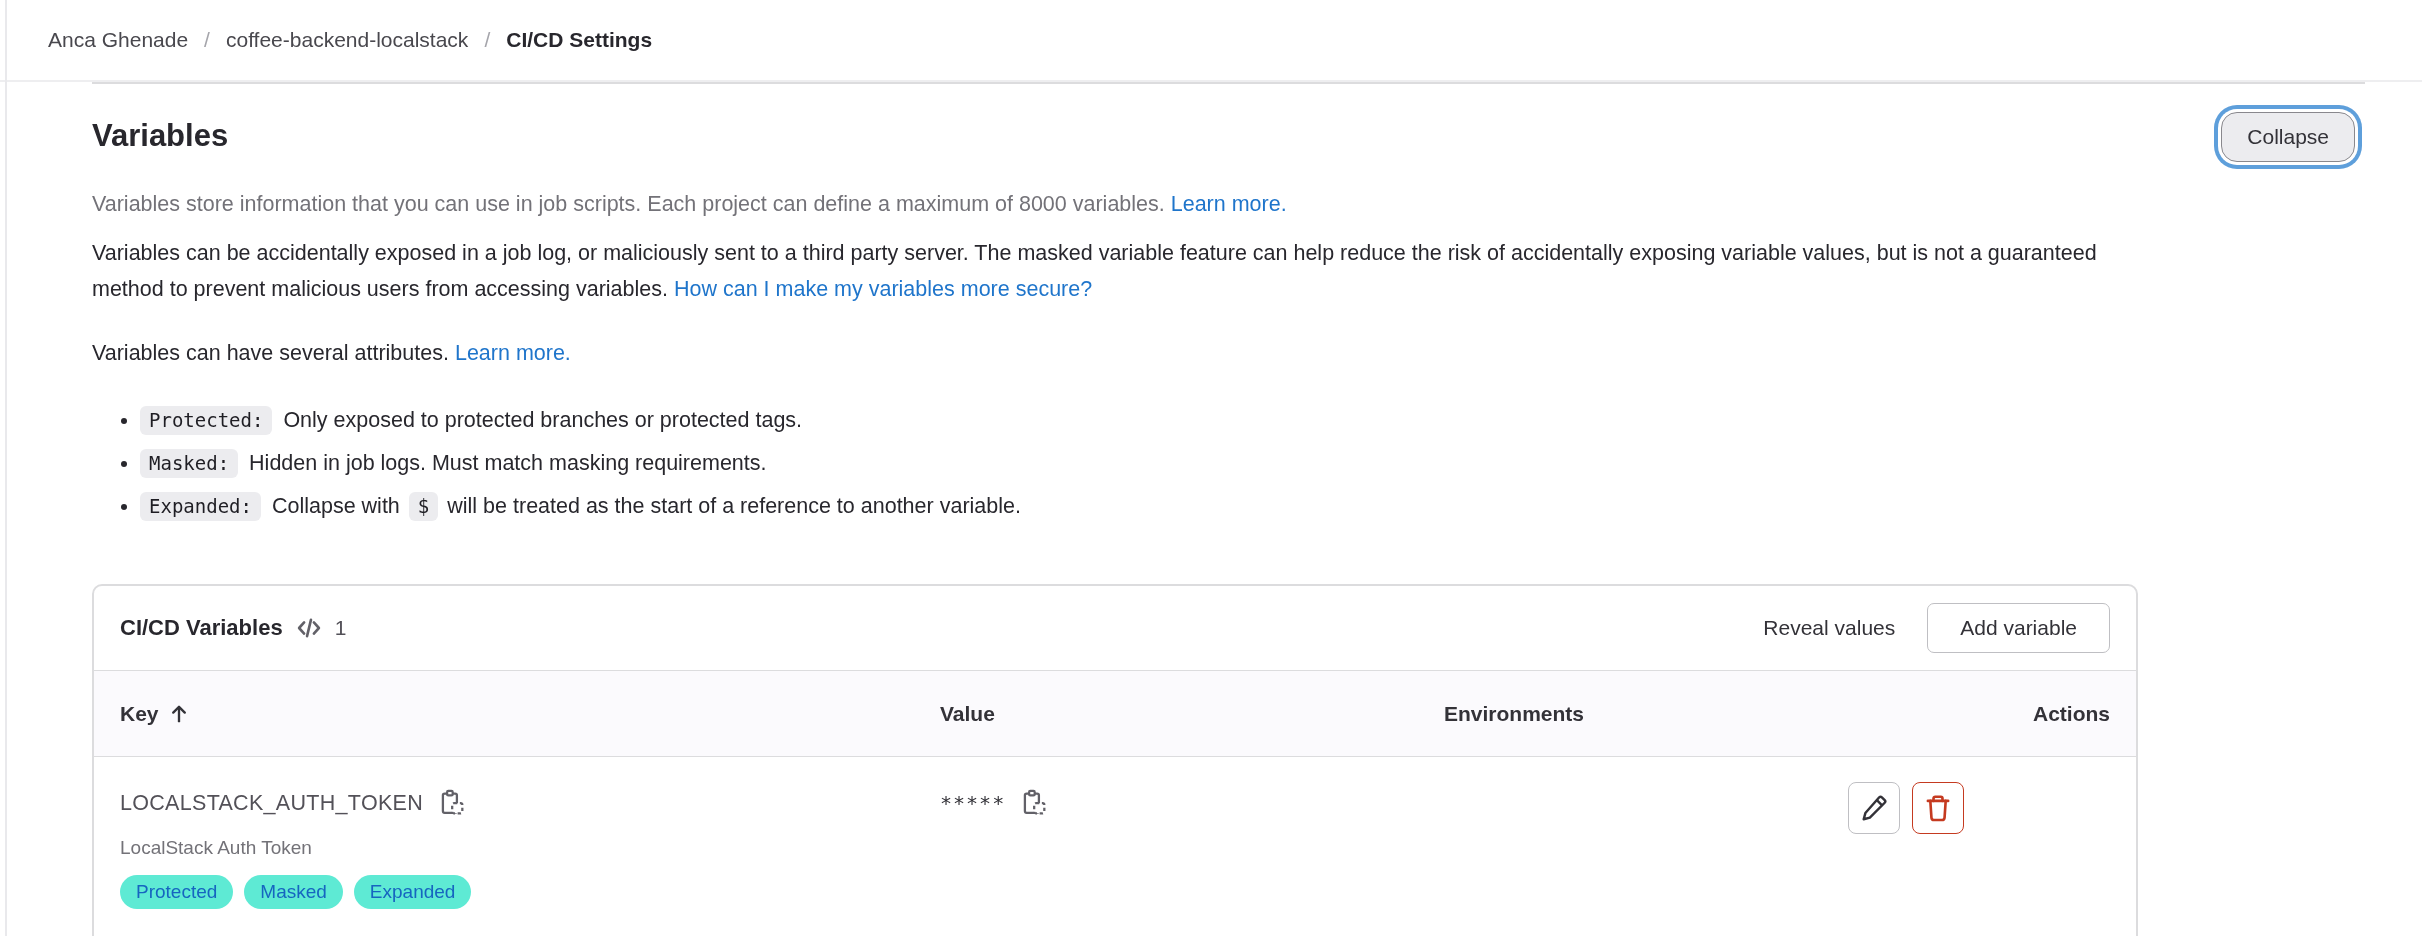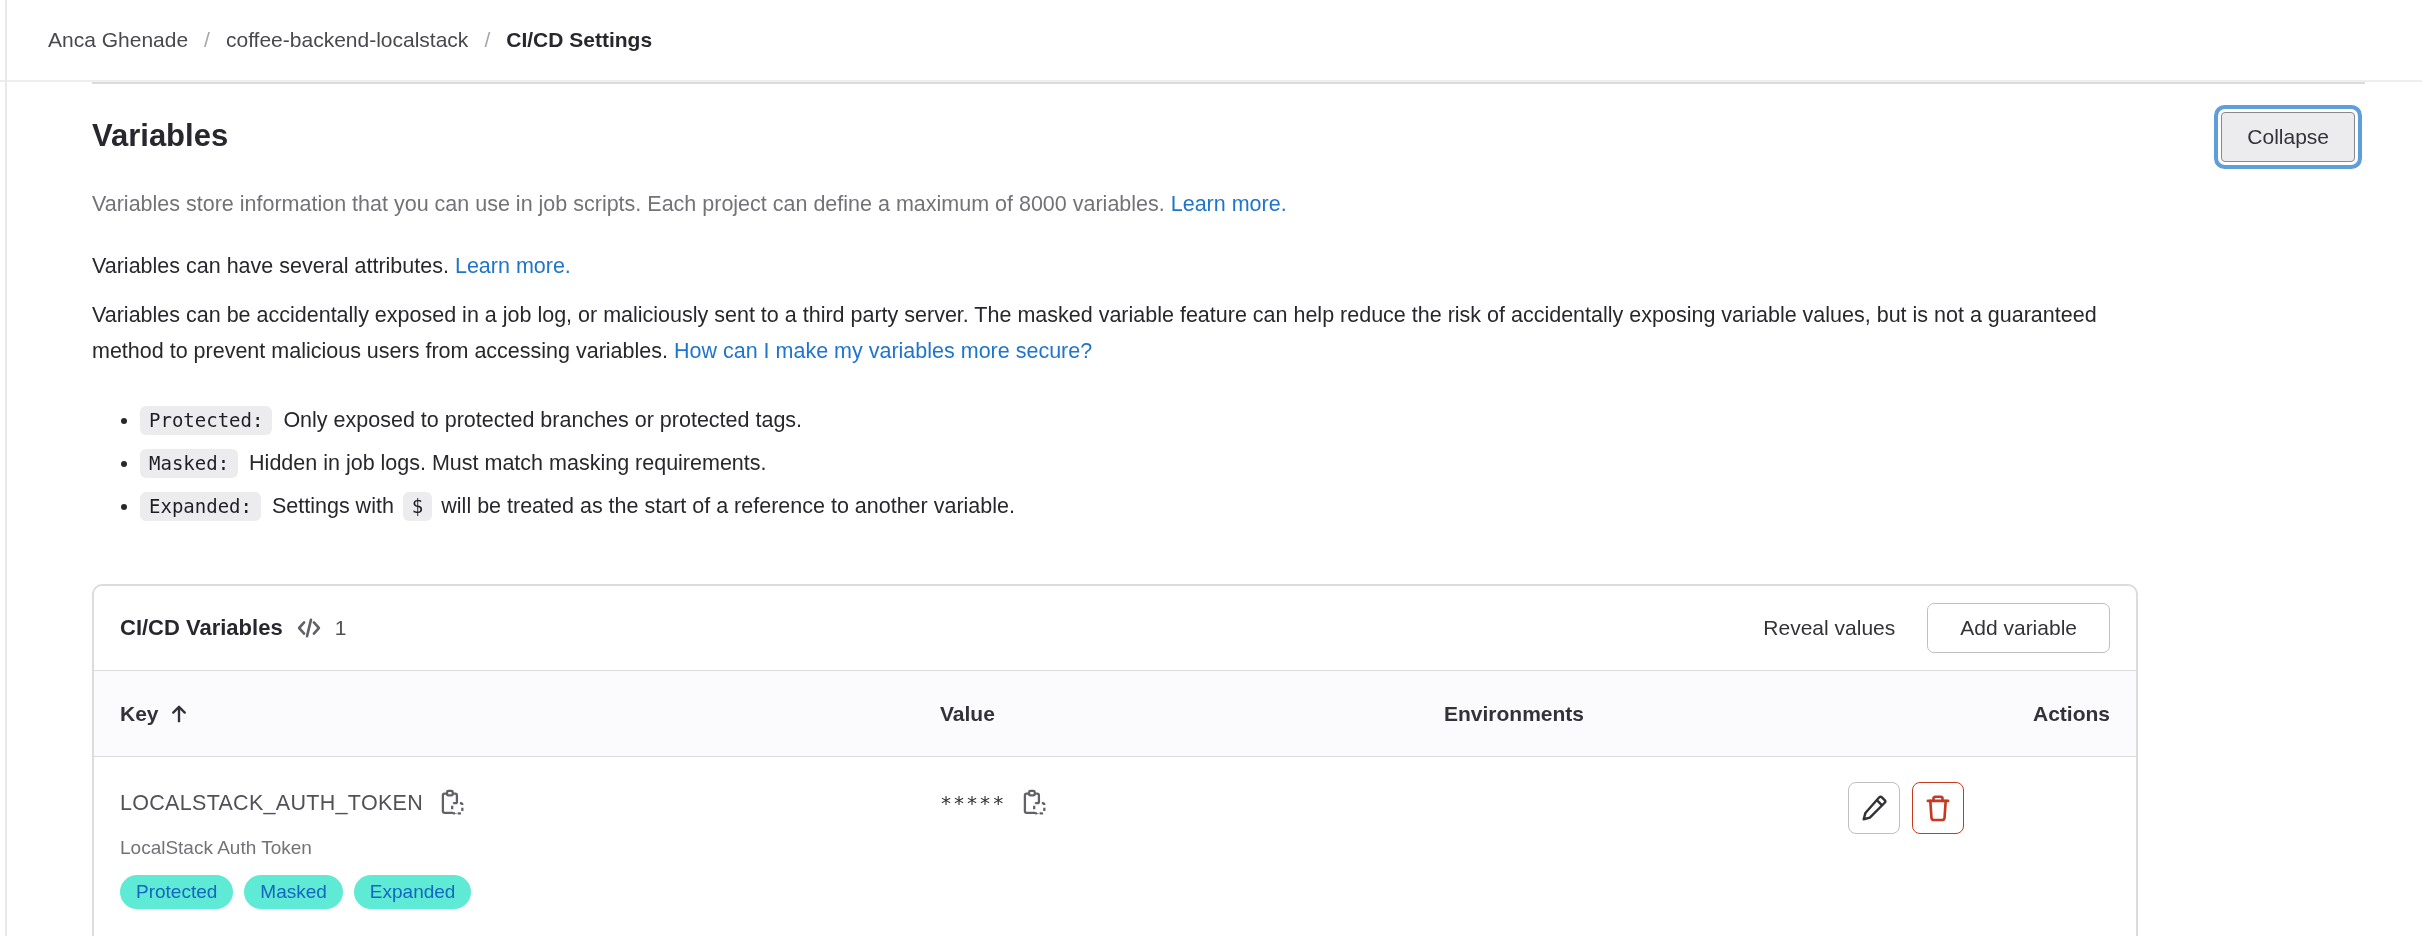--- a/index.html
+++ b/index.html
@@ -40,21 +40,21 @@
   .section-header { display: flex; justify-content: space-between; align-items: flex-start; }
   .page-title { font-size: 31px; font-weight: 700; color: #28272d; line-height: 40px; }
 
   .collapse-btn {
     margin-top: -4px;
     margin-right: 10px;
     font-family: inherit;
     font-size: 21px; color: #333238;
     background: #ececef;
     border: 1.5px solid #89888d;
-    border-radius: 4px;
+    border-radius: 16px;
     padding: 12px 25px;
     cursor: pointer;
     box-shadow: 0 0 0 3px #ffffff, 0 0 0 7px #5e9fdb;
   }
 
   .body-text { font-size: 21.5px; line-height: 31px; }
   .intro-par { margin-top: 27px; color: #737278; }
   .warning-par { margin-top: 15px; color: #28272d; line-height: 36px; max-width: 2020px; }
   .attrs-par { margin-top: 31px; color: #28272d; }
   .link { color: #1f75cb; }
@@ -169,39 +169,39 @@
   <div class="section-header">
     <h1 class="page-title">Variables</h1>
     <button class="collapse-btn">Collapse</button>
   </div>
 
   <p class="body-text intro-par">
     <span>Variables store information that you can use in job scripts. Each project can define a maximum of 8000 variables.</span>
     <a class="link">Learn more.</a>
   </p>
 
+  <p class="body-text warning-par">
+    <span>Variables can be accidentally exposed in a job log, or maliciously sent to a third party server. The masked variable feature can help reduce the risk of accidentally exposing variable values, but is not a guaranteed method to prevent malicious users from accessing variables.</span>
+    <a class="link">How can I make my variables more secure?</a>
+  </p>
+
   <p class="body-text attrs-par">
     <span>Variables can have several attributes.</span>
     <a class="link">Learn more.</a>
-  </p>
-
-  <p class="body-text warning-par">
-    <span>Variables can be accidentally exposed in a job log, or maliciously sent to a third party server. The masked variable feature can help reduce the risk of accidentally exposing variable values, but is not a guaranteed method to prevent malicious users from accessing variables.</span>
-    <a class="link">How can I make my variables more secure?</a>
   </p>
 
   <ul class="attr-list">
     <li>
       <span class="code code-lead">Protected:</span><span>Only exposed to protected branches or protected tags.</span>
     </li>
     <li>
       <span class="code code-lead">Masked:</span><span>Hidden in job logs. Must match masking requirements.</span>
     </li>
     <li>
-      <span class="code code-lead">Expanded:</span><span>Settings with</span><span class="code code-mid">$</span><span>will be treated as the start of a reference to another variable.</span>
+      <span class="code code-lead">Expanded:</span><span>Collapse with</span><span class="code code-mid">$</span><span>will be treated as the start of a reference to another variable.</span>
     </li>
   </ul>
 
   <section class="vars-card">
 
     <div class="card-header">
       <div class="card-header-left">
         <h2 class="card-title">CI/CD Variables</h2>
         <span class="code-icon-wrap">
           <svg width="26" height="26" viewBox="0 0 16 16" fill="none" stroke="#626168" stroke-width="1.6" stroke-linecap="round" stroke-linejoin="round">

